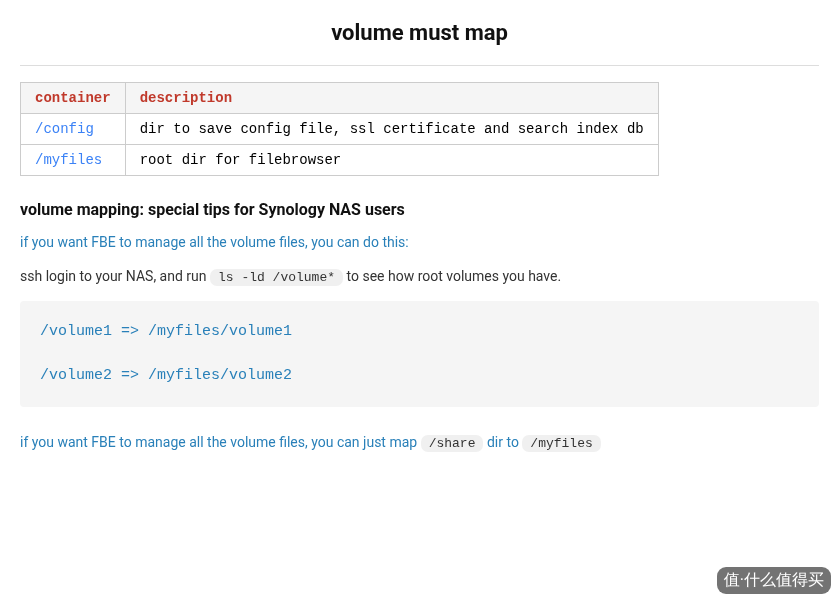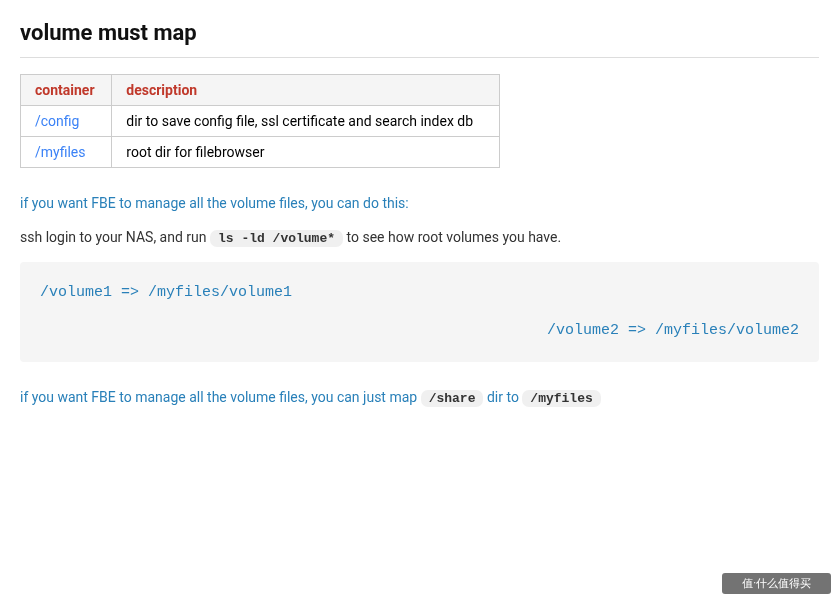--- a/index.html
+++ b/index.html
@@ -8,29 +8,31 @@
       font-size: 14px;
       color: #333;
       background: #fff;
       padding: 20px 20px 20px 20px;
       max-width: 839px;
     }
     h1.page-title {
       font-size: 22px;
       font-weight: bold;
       color: #111;
-      padding-bottom: 12px;
+      padding-bottom: 20px;
       border-bottom: 1px solid #ddd;
       margin-bottom: 16px;
+      text-align: center;
     }
     table {
       border-collapse: collapse;
       border: 1px solid #ccc;
       margin-bottom: 24px;
       min-width: 480px;
+      font-family: Liberation Mono, monospace;
     }
     th, td {
       border: 1px solid #ccc;
       padding: 7px 14px;
       text-align: left;
     }
     thead th {
       background: #f5f5f5;
       font-weight: bold;
       color: #c0392b;
@@ -57,44 +59,43 @@
       margin-bottom: 12px;
       line-height: 1.6;
     }
     code.inline-code {
       background: #f0f0f0;
       border-radius: 7px;
       padding: 1px 8px;
       font-family: "Courier New", Courier, monospace;
       font-size: 13px;
       color: #333;
-      font-weight: bold;
     }
     .code-block {
       background: #f5f5f5;
       border-radius: 4px;
       padding: 16px 20px;
       margin-bottom: 24px;
       font-family: "Courier New", Courier, monospace;
       font-size: 15px;
       color: #2980b9;
       line-height: 2;
     }
     .section {
       margin-bottom: 20px;
     }
     .watermark {
       position: fixed;
       bottom: 8px;
       right: 8px;
       background: rgba(0,0,0,0.55);
       color: #fff;
-      font-size: 11px;
-      padding: 3px 20px;
-      border-radius: 3px;
+      font-size: 16px;
+      padding: 3px 7px;
+      border-radius: 9px;
       pointer-events: none;
     }
   </style>
 </head>
 <body>
 
 <h1 class="page-title">volume must map</h1>
 
 <div class="section">
   <table>
@@ -111,27 +112,28 @@
         </tr>
         <tr>
           <td>/myfiles</td>
           <td>root dir for filebrowser</td>
         </tr>
       </tbody>
   </table>
 </div>
 
 <div class="section">
+  <h2 class="section-heading">volume mapping: special tips for Synology NAS users</h2>
   <p class="info-text">if you want FBE to manage all the volume files, you can do this:</p>
   <p class="normal-text">
     <span>ssh login to your NAS, and run </span><code class="inline-code">ls -ld /volume*</code><span> to see how root volumes you have.</span>
   </p>
   <div class="code-block" id="synology-code-block">
       <div>/volume1 =&gt; /myfiles/volume1</div>
-      <div style="margin-top: 8px; text-align: right;">/volume2 =&gt; /myfiles/volume2</div>
+      <div style="margin-top: 14px;">/volume2 =&gt; /myfiles/volume2</div>
     </div>
 </div>
 
 <div class="section">
   <p class="info-text">
     <span>if you want FBE to manage all the volume files, you can just map </span><code class="inline-code">/share</code><span> dir to </span><code class="inline-code">/myfiles</code>
   </p>
 </div>
 
 <div class="watermark">值·什么值得买</div>

